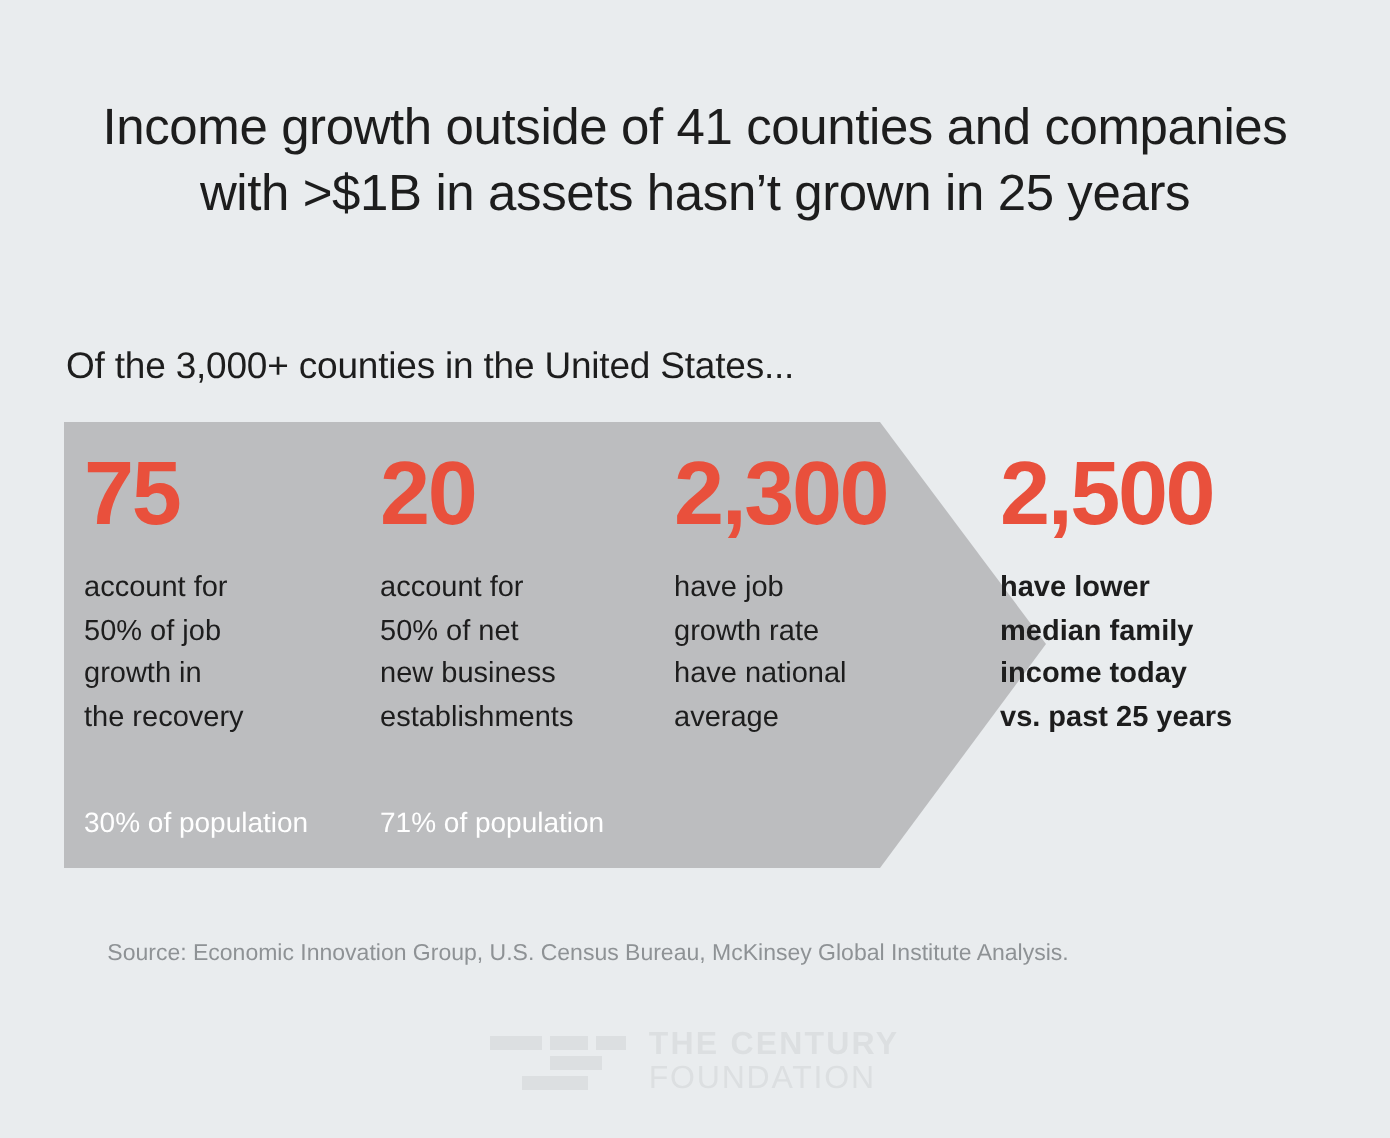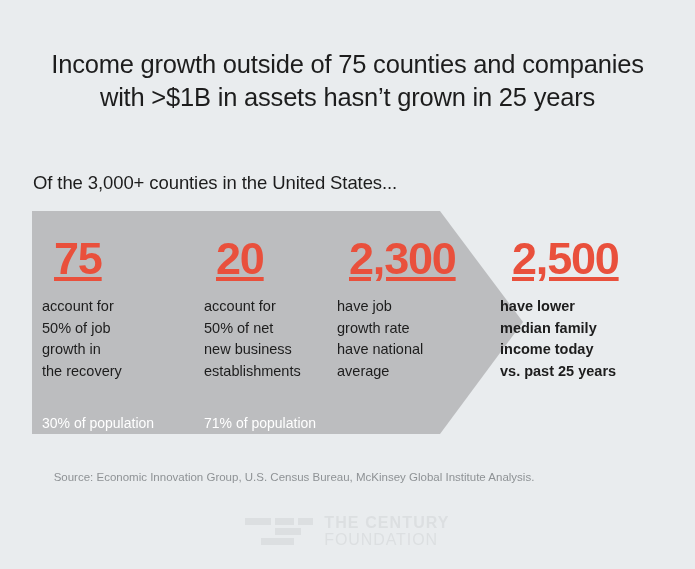--- a/index.html
+++ b/index.html
@@ -58,33 +58,32 @@
     height: 569px;
     pointer-events: none;
   }
 
   
   .col {
     position: absolute;
     top: 222px;
   }
   .col-1 { left: 42px;  width: 140px; }
-  .col-2 { left: 204px; width: 140px; }
+  .col-2 { left: 190px; width: 140px; }
   .col-3 { left: 337px; width: 160px; }
   .col-4 { left: 500px; width: 160px; }
 
   .big-number {
     font-size: 45px;
     line-height: 50px;
     font-weight: 700;
     color: #e9503c;
     letter-spacing: -1.2px;
-    margin: 12px;
+    margin: 0;
     white-space: nowrap;
-    text-decoration: underline;
   }
   .col-3 .big-number,
   .col-4 .big-number {
     font-size: 45px;
   }
 
   .desc {
     margin-top: 12px;
     font-size: 14.5px;
     line-height: 21.5px;
@@ -148,21 +147,21 @@
     font-weight: 400;
     letter-spacing: 0.9px;
   }
 </style>
 </head>
 <body>
 
 <div class="stage">
 
   <div class="title">
-    <span class="title-line">Income growth outside of 75 counties and companies</span>
+    <span class="title-line">Income growth outside of 41 counties and companies</span>
     <span class="title-line">with &gt;$1B in assets hasn’t grown in 25 years</span>
   </div>
 
   <div class="subtitle">Of the 3,000+ counties in the United States...</div>
 
   <svg class="arrow-band" width="695" height="569" viewBox="0 0 695 569" aria-hidden="true">
     <polygon points="32,211 440,211 523,322 440,434 32,434" fill="#bcbdbf"></polygon>
   </svg>
 
   <div class="col col-1">

